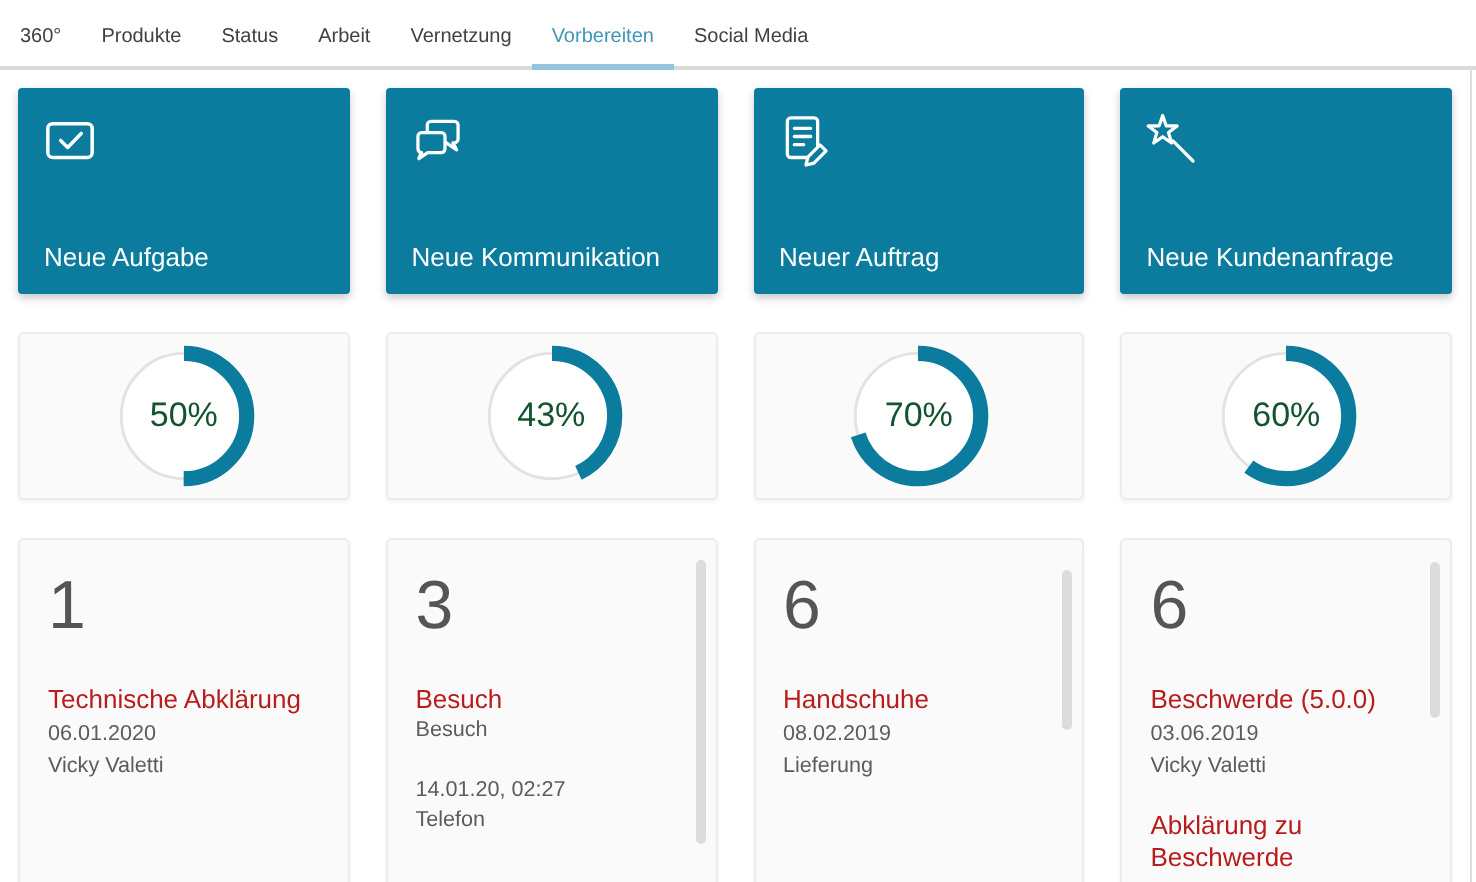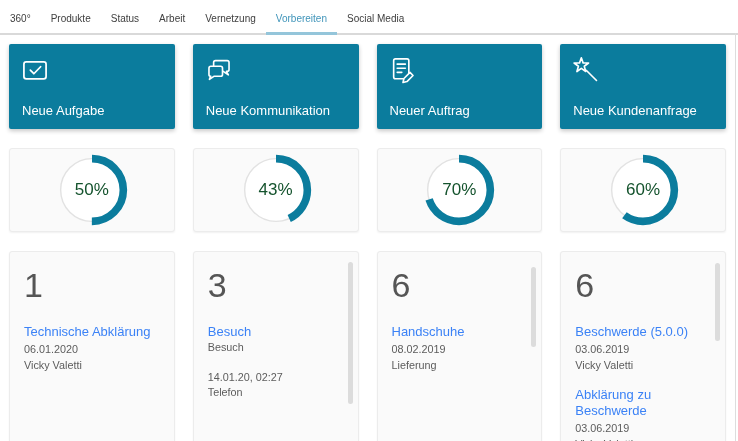--- a/index.html
+++ b/index.html
@@ -14,21 +14,21 @@
   .nav-item.active { color:#4195ba; }
   .nav-item.active::after { content:""; position:absolute; left:0; right:0; bottom:-2px;
               height:3px; background:#94c5da; }
 
   
   .main { padding:0 12px 0 9px; }
   .grid { display:grid; grid-template-columns:repeat(4,1fr); gap:18px; }
 
   
   .row-actions { margin-top:9px; }
-  .action-card { position:relative; height:85px; background:#0b7c9d; border-radius:2px;
+  .action-card { position:relative; height:103px; background:#0b7c9d; border-radius:2px;
                  box-shadow:0 2px 4px rgba(0,0,0,.22); cursor:pointer; }
   .action-icon { position:absolute; top:12px; left:12px; width:28px; height:28px; }
   .action-icon svg { width:28px; height:28px; display:block; }
   .action-label { position:absolute; left:13px; bottom:11px; color:#fff; font-size:13px; }
 
   
   .row-donuts { margin-top:19px; }
   .donut-card { height:84px; background:#fafafa; border:1px solid #ececec; border-radius:3px;
                 box-shadow:0 1px 2px rgba(0,0,0,.06);
                 display:flex; align-items:center; justify-content:center; }
@@ -37,21 +37,21 @@
   .donut-label { position:absolute; inset:0; display:flex; align-items:center; justify-content:center;
                  font-size:17px; color:#14532d; }
 
   
   .row-lists { margin-top:19px; }
   .list-card { position:relative; height:320px; background:#fafafa; border:1px solid #ececec;
                border-radius:3px; box-shadow:0 1px 2px rgba(0,0,0,.06); padding:12px 16px 12px 14px; }
   .list-count { font-size:34px; line-height:1; color:#555; margin-top:4px; font-weight:400; }
   .list-items { margin-top:22px; }
   .list-item { margin-bottom:14px; }
-  .item-title { font-size:13px; color:#3b82f6; cursor:pointer; line-height:1.25; }
+  .item-title { font-size:13px; color:#b91c1c; cursor:pointer; line-height:1.25; }
   .item-meta { font-size:10.8px; color:#5c5c5c; line-height:1.42; margin-top:2px; }
   .item-meta.sub { margin-top:0; }
   .card-scroll-thumb { position:absolute; right:5px; width:5px; border-radius:2.5px;
                        background:#dcdcdc; cursor:pointer; }
 
   
   .page-scrollbar { position:absolute; right:2px; top:33px; bottom:0; width:1px;
                     background:#dddddd; cursor:pointer; }
 </style>
 </head>

